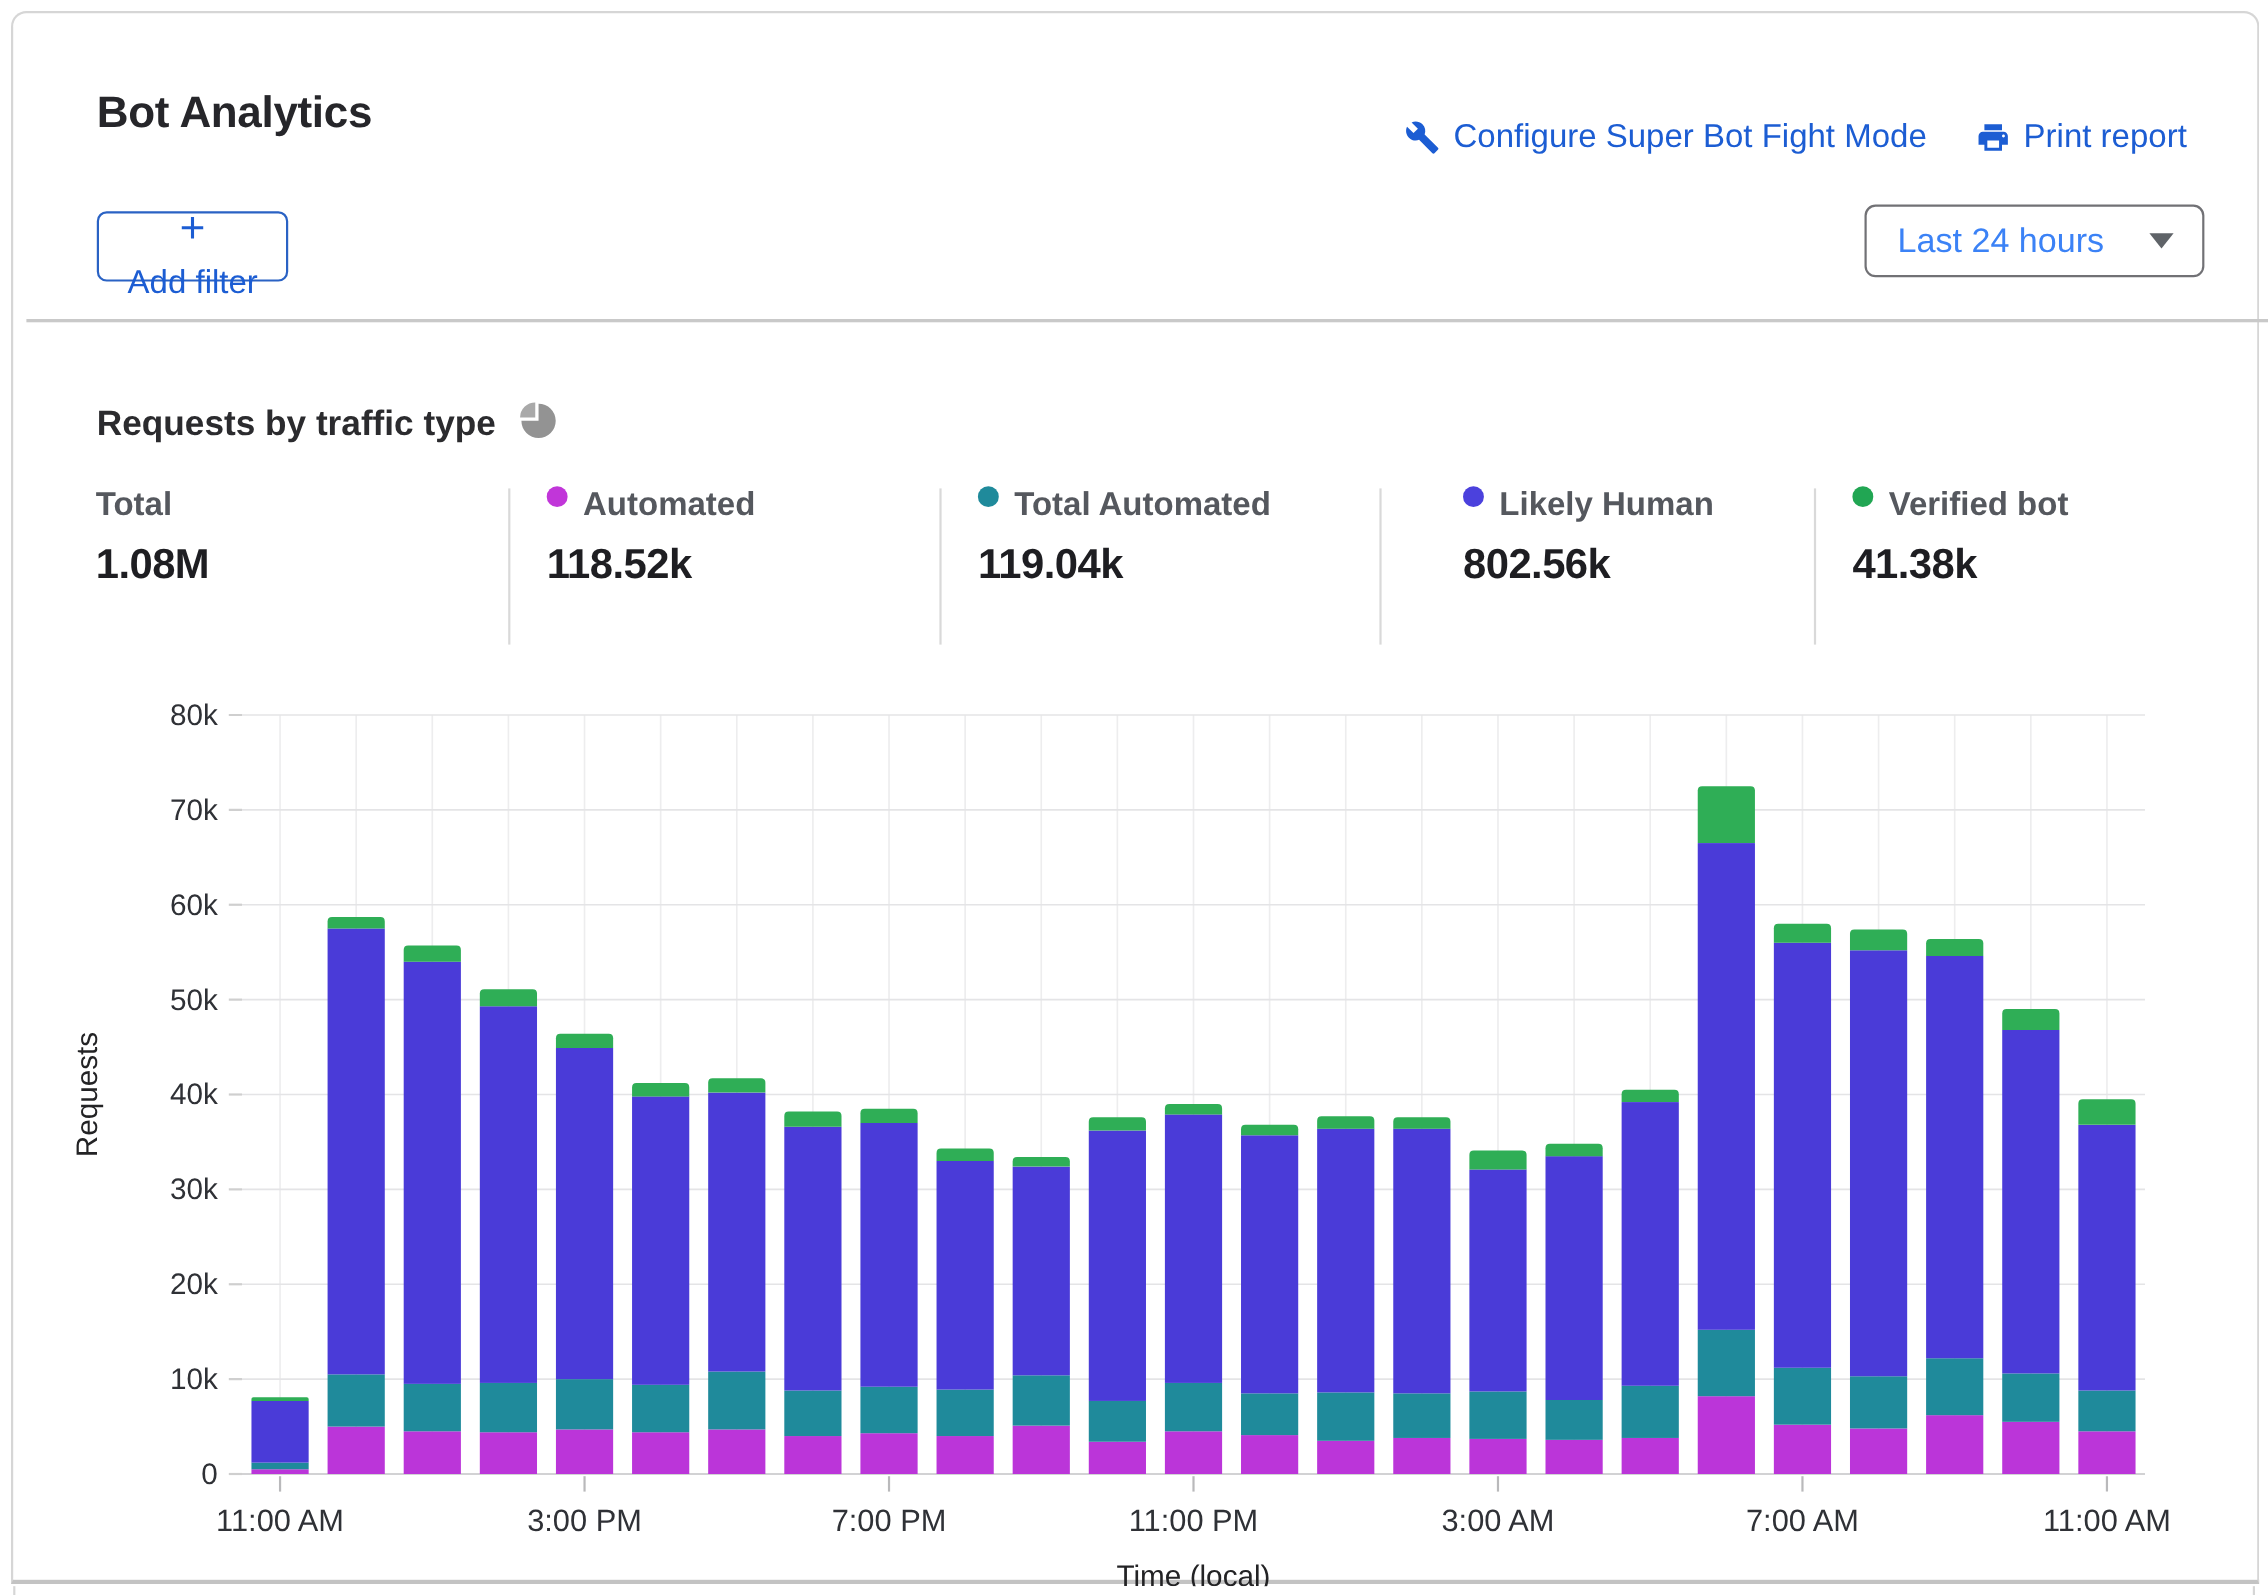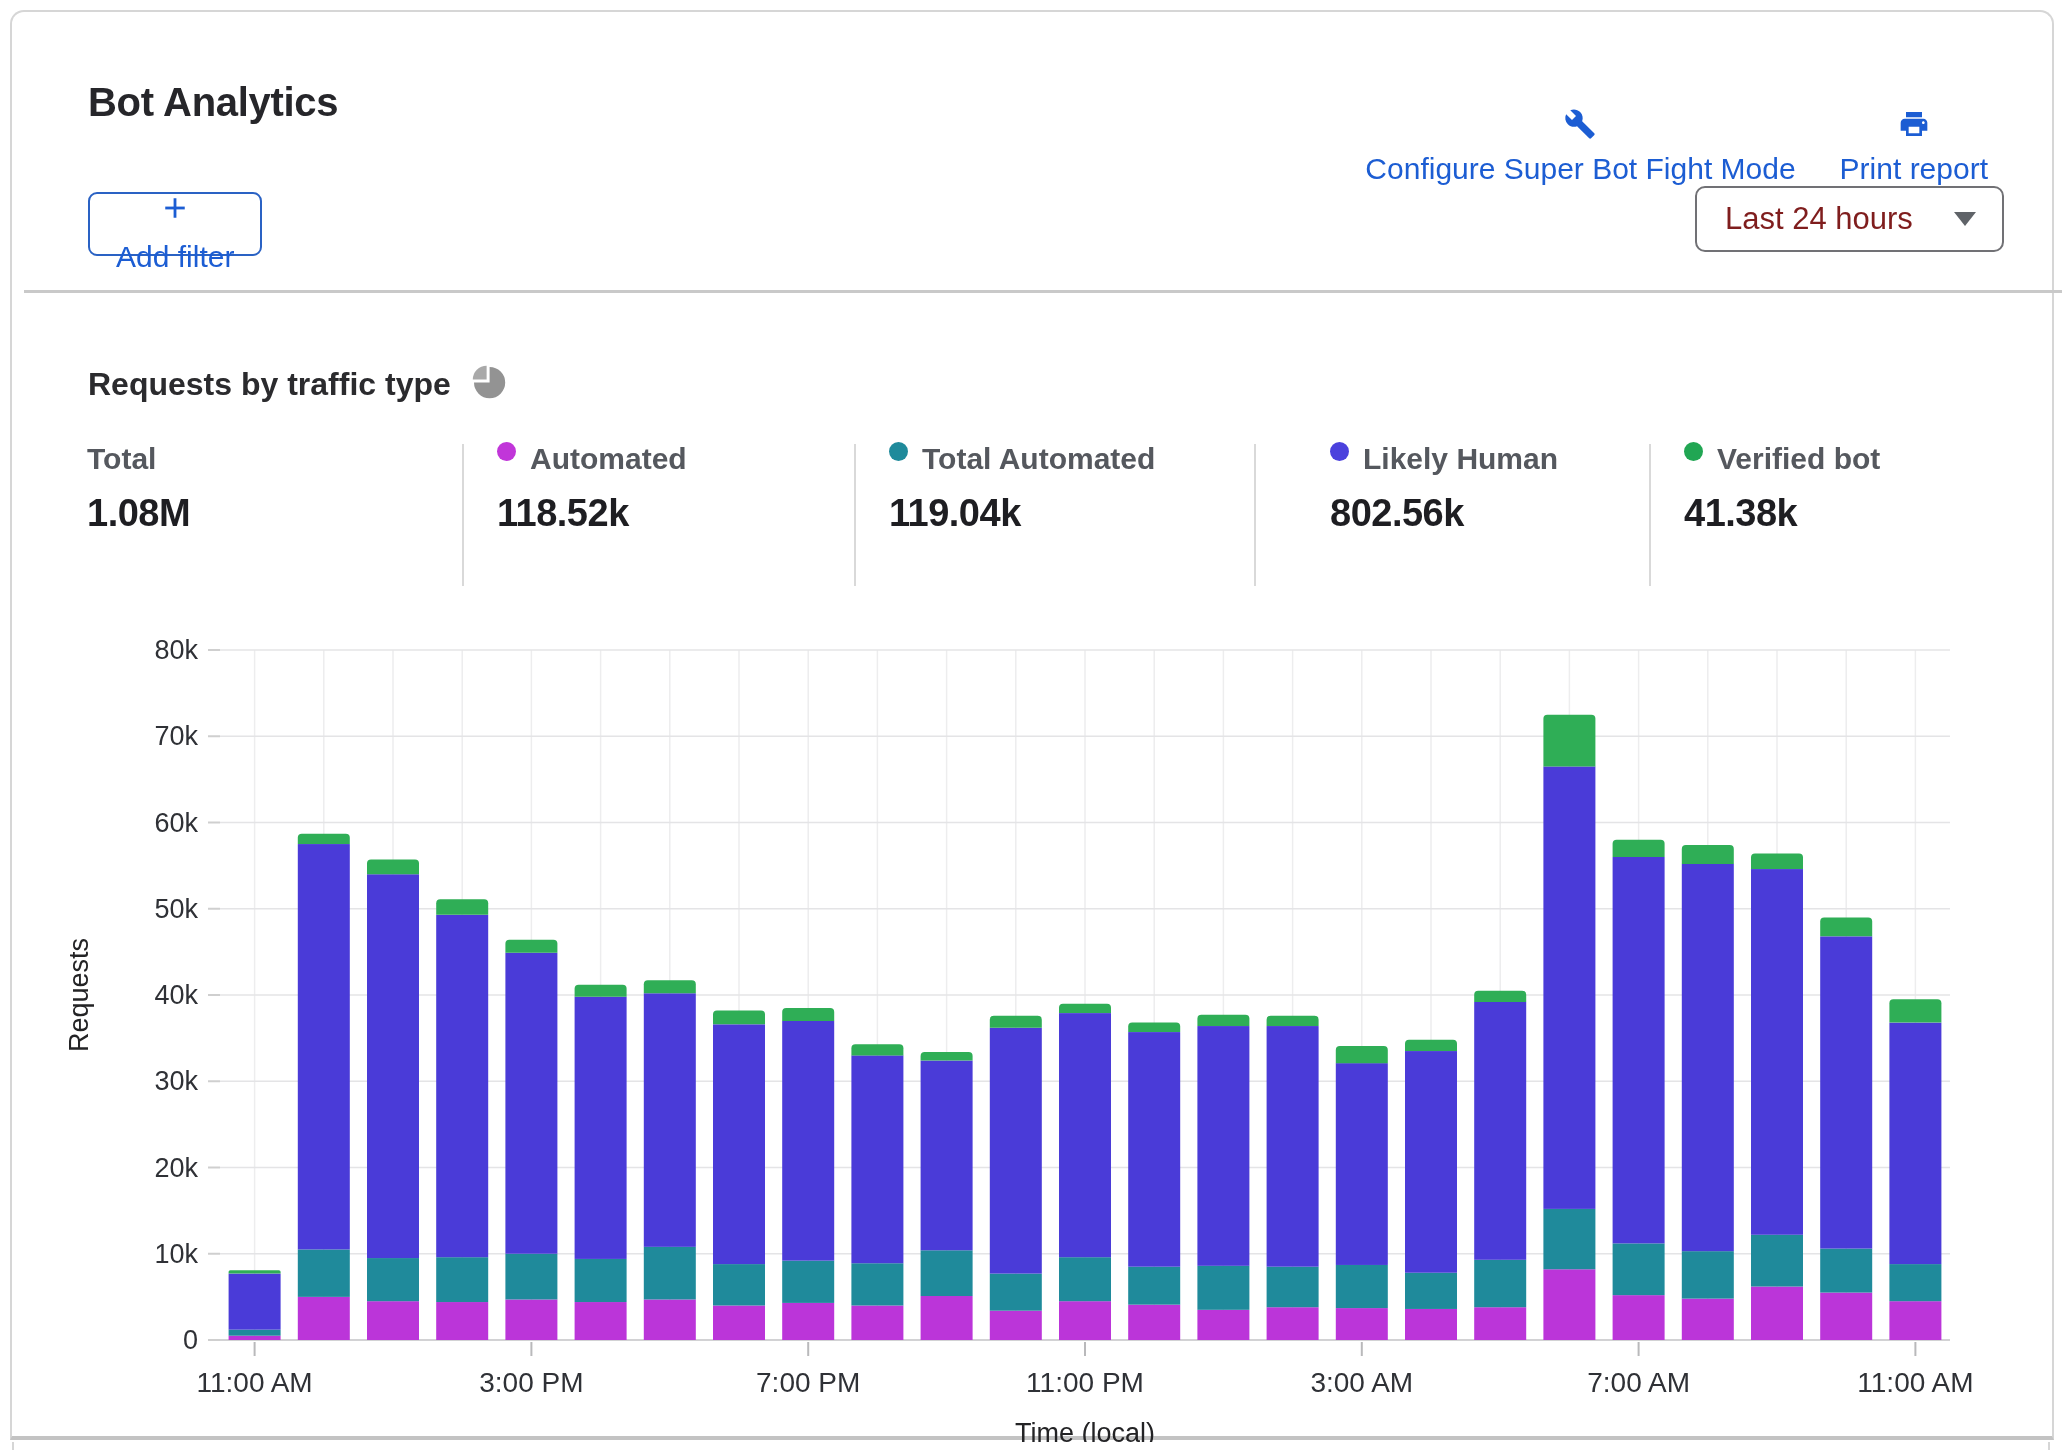--- a/index.html
+++ b/index.html
@@ -4,28 +4,28 @@
 <style>
   html,body{margin:0;padding:0;background:#fff;}
   body{width:2062px;height:1450px;overflow:hidden;font-family:"Liberation Sans",sans-serif;position:relative;}
   #page-root{position:absolute;inset:0;}
   .card{position:absolute;left:10px;top:10px;width:2040px;height:1424px;background:#fff;
         border:2px solid #d6d6d6;border-bottom:4px solid #c3c3c3;border-radius:14px 14px 0 0;}
   .next-card-sliver{position:absolute;left:12px;right:12px;bottom:0;height:8px;
         border-left:2px solid #d6d6d6;border-right:2px solid #d6d6d6;background:#fff;}
   .page-title{position:absolute;left:76px;top:68px;font-size:40px;font-weight:700;color:#26262a;letter-spacing:-0.3px;text-align:right;}
   .top-links{position:absolute;right:64px;top:96px;display:flex;align-items:center;gap:44px;}
-  .link{display:flex;align-items:center;gap:12px;color:#1c5dd3;font-size:30px;cursor:pointer;flex-direction:column;}
+  .link{display:flex;align-items:center;gap:12px;color:#1c5dd3;font-size:30px;cursor:pointer;}
   .link svg{display:block;}
   .add-filter-btn{position:absolute;left:76px;top:180px;height:64px;display:flex;align-items:center;gap:12px;
         padding:0 26px;background:#fff;border:2.5px solid #2a62c4;border-radius:9px;color:#1c5dd3;
         font-size:30px;cursor:pointer;font-family:"Liberation Sans",sans-serif;flex-direction:column;}
   .dropdown{position:absolute;left:1683px;top:174px;width:305px;height:62px;border:2px solid #717175;
         border-radius:10px;display:flex;align-items:center;background:#fff;cursor:pointer;}
-  .dropdown-value{font-size:31px;color:#7f1d1d;margin-left:28px;flex:1;}
+  .dropdown-value{font-size:31px;color:#3b82f6;margin-left:28px;flex:1;}
   .caret{width:0;height:0;border-left:11px solid transparent;border-right:11px solid transparent;
         border-top:14px solid #5f6368;margin-right:26px;}
   .header-divider{position:absolute;left:12px;top:278px;width:2038px;height:3px;background:#c9c9c9;}
   .section-title-row{position:absolute;left:76px;top:352px;display:flex;align-items:center;gap:20px;}
   .section-title{font-size:32px;font-weight:700;color:#2b2b2e;}
   .stats-row{position:absolute;left:0;top:430px;width:2062px;height:150px;}
   .stat-col{position:absolute;top:0;}
   .stat-label-row{display:flex;align-items:flex-start;gap:14px;font-weight:bold;}
   .legend-dot{width:19px;height:19px;border-radius:50%;}
   .stat-label{font-size:30px;color:#55585e;}

